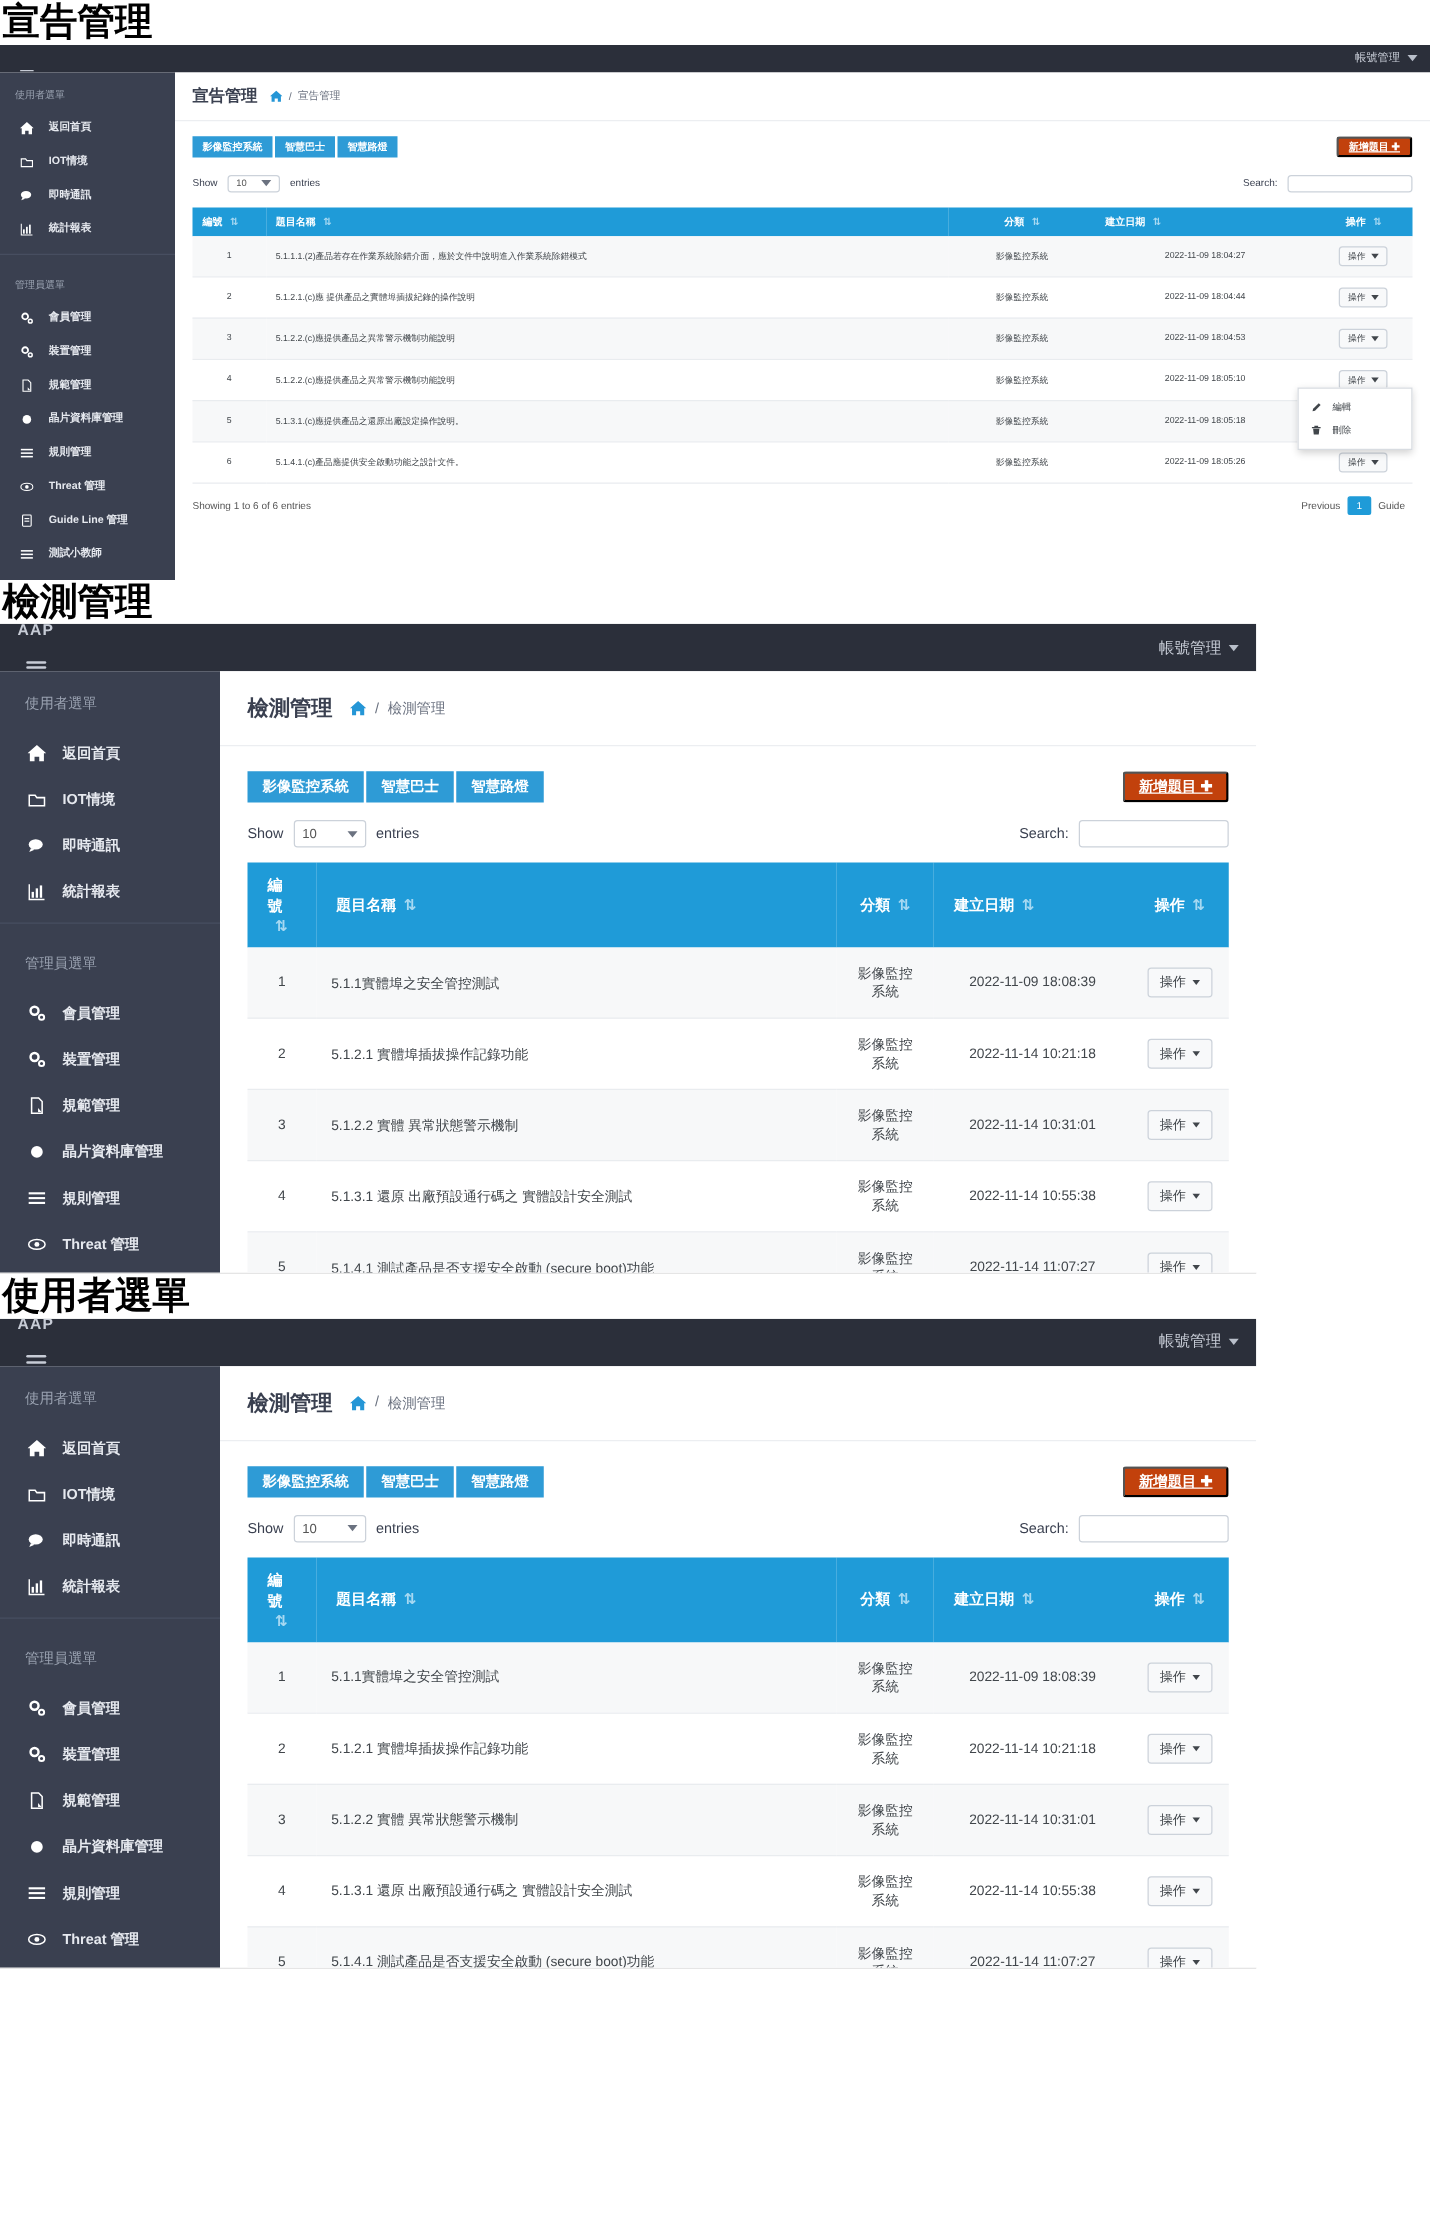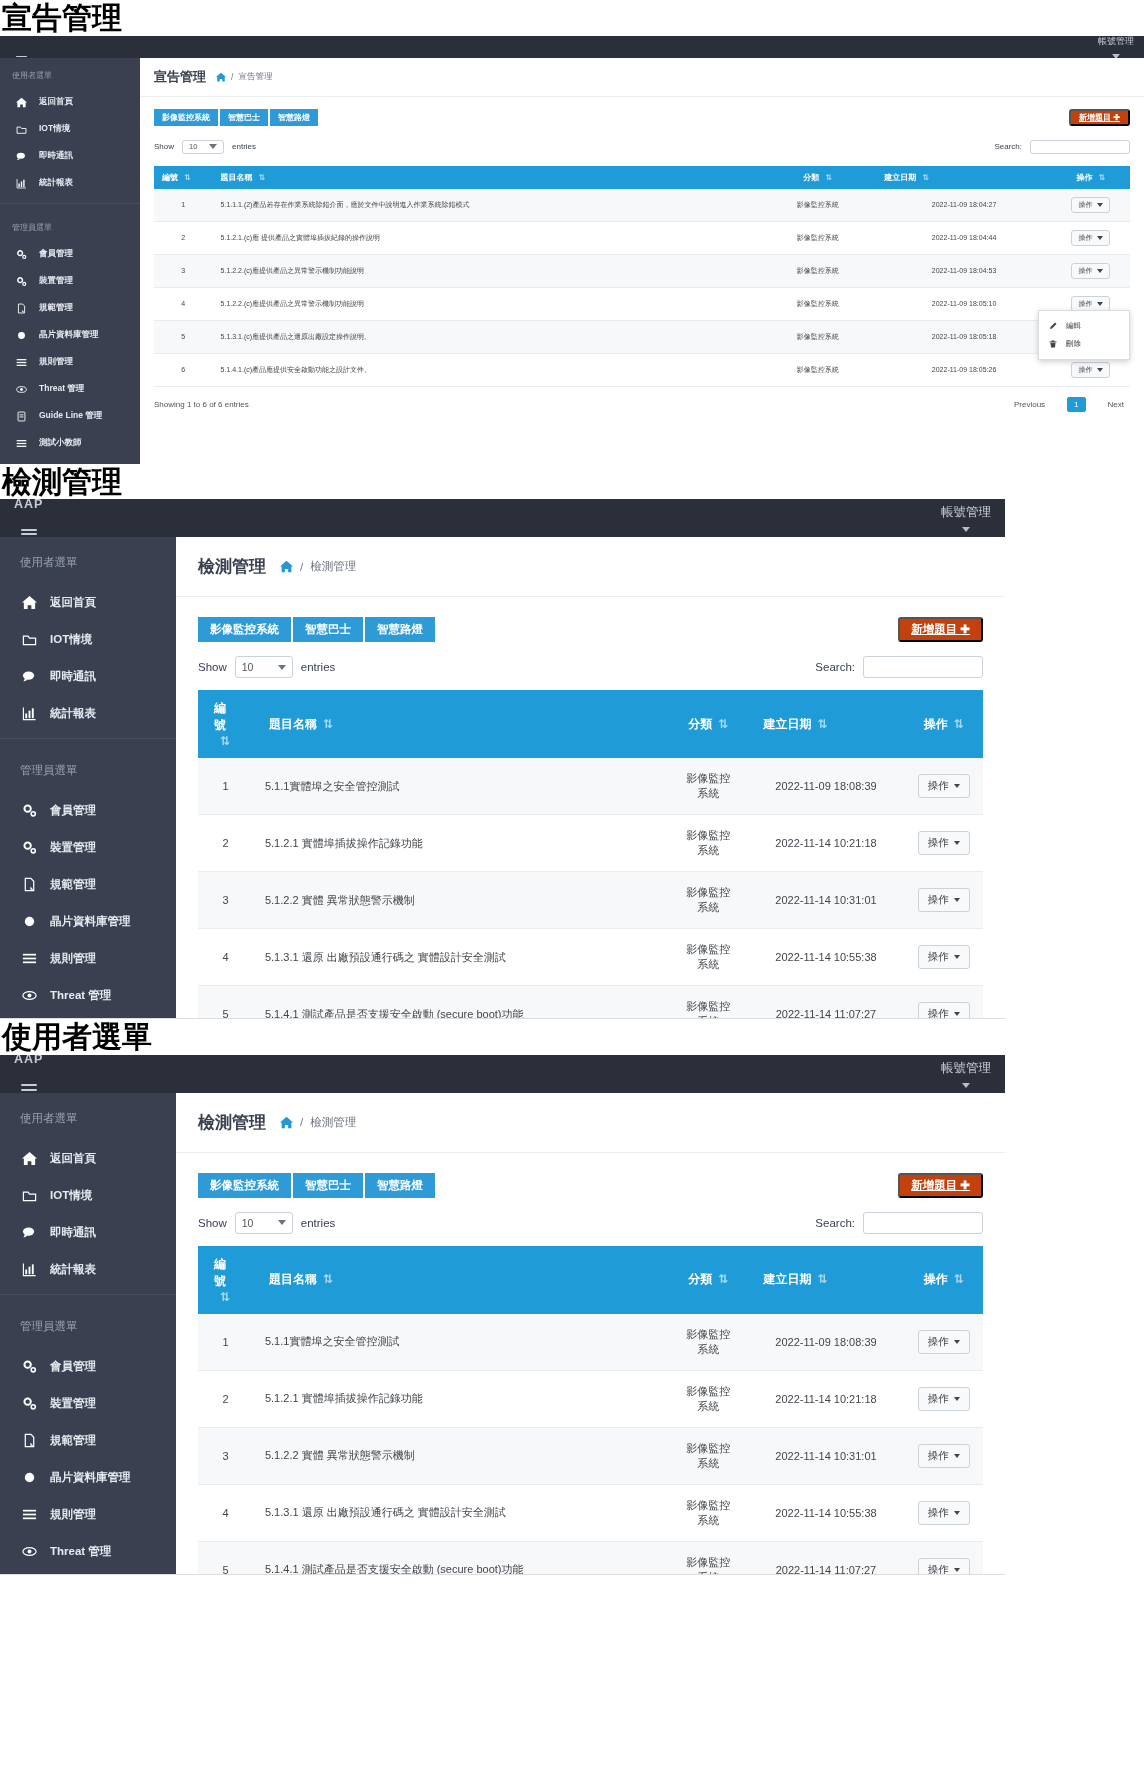--- a/index.html
+++ b/index.html
@@ -20,21 +20,21 @@
   .app { position:relative; background:#fff; overflow:hidden; }
   .topbar{
     background:#2b2f3a; height:var(--tbh,30px);
     display:flex; align-items:center; justify-content:space-between;
     padding:0 14px; color:#c7ccd6;
   }
   .topbar-left{ display:flex; align-items:center; gap:18px;flex-direction:column; }
   .brand{ font-weight:bold; letter-spacing:1px; }
   .burger{ display:inline-flex; flex-direction:column; gap:2.5px; cursor:pointer;}
   .burger i{ display:block; background:#c7ccd6; border-radius:1px; }
-  .topbar-right{ display:flex; align-items:center; gap:6px;flex-direction:column; }
+  .topbar-right{ display:flex; align-items:center; gap:6px; }
   .tri{ width:0;height:0;border-left:4px solid transparent;border-right:4px solid transparent;border-top:5px solid #b9bfca;}
 
   .body-wrap{ display:flex; }
   .sidebar{ background:#3a4050; flex:0 0 auto; }
   .side-head{ color:#9aa2b1; padding:14px 0 10px 18px; }
   .side-sep{ height:1px; background:#474e60; margin:6px 0; }
   .side-item{ display:flex; align-items:center; gap:12px; padding:0 0 0 20px; color:#e6e9ef; }
   .side-item .ic{ width:18px; display:inline-flex; justify-content:center; color:#fff; }
   .side-item .lb{ font-weight:bold; }
 
@@ -60,21 +60,21 @@
   tbody td{ border-bottom:1px solid #e9ecef; color:#41464b; vertical-align:middle; }
   tbody tr.odd td{ background:#f7f8f9; }
   tbody tr.even td{ background:#ffffff; }
   .c-num{ text-align:center; }
   .c-cat{ text-align:center; }
   .c-date{ text-align:center; }
   .c-act{ text-align:center; }
   .opbtn{ border:1px solid #ccd2da; background:#f8f9fa; border-radius:3px; color:#41464b; display:inline-flex; align-items:center; gap:5px; }
   .caret{ width:0;height:0;border-left:3.5px solid transparent;border-right:3.5px solid transparent;border-top:4.5px solid #41464b;}
   .footrow{ display:flex; align-items:center; justify-content:space-between; padding:10px 0 14px 0; color:#555; }
-  .pager{ display:flex; align-items:center; gap:16px;text-align:right; }
+  .pager{ display:flex; align-items:center; gap:0px;text-align:right; }
   .pg{ display:inline-flex; align-items:center; justify-content:center; color:#555; }
   .pg.active{ background:#1f9bd8; color:#fff; border:1px solid #1f9bd8; border-radius:2px; }
   .dropmenu{ position:absolute; background:#fff; border:1px solid #d8dce1; box-shadow:0 2px 6px rgba(0,0,0,.18); }
   .dropmenu .mi{ display:flex; align-items:center; gap:9px; color:#41464b; }
   svg{ display:block; }
 
   
   #panel1{ width:1144px; height:428px; --tbh:22px; }
   #panel1 .topbar{ font-size:9px; padding:0 10px;}
   #panel1 .burger i{ width:11px;height:1.6px;}
@@ -367,21 +367,21 @@
                     <span class="caret"></span>
                   </span></td>
               </tr>
             </tbody>
         </table>
         <div class="footrow">
           <div>Showing 1 to 6 of 6 entries</div>
           <div class="pager">
             <span class="pg">Previous</span>
             <span class="pg active">1</span>
-            <span class="pg">Next</span>
+            <span class="pg">Guide</span>
           </div>
         </div>
         <div class="dropmenu">
           <div class="mi">
             <span>
               <svg viewBox="0 0 16 16" width="8" height="8">
                   <path fill="#41464b" d="M12 1l3 3-9 9-4 1 1-4z"></path>
                 </svg>
             </span>
             <span>編輯</span>

